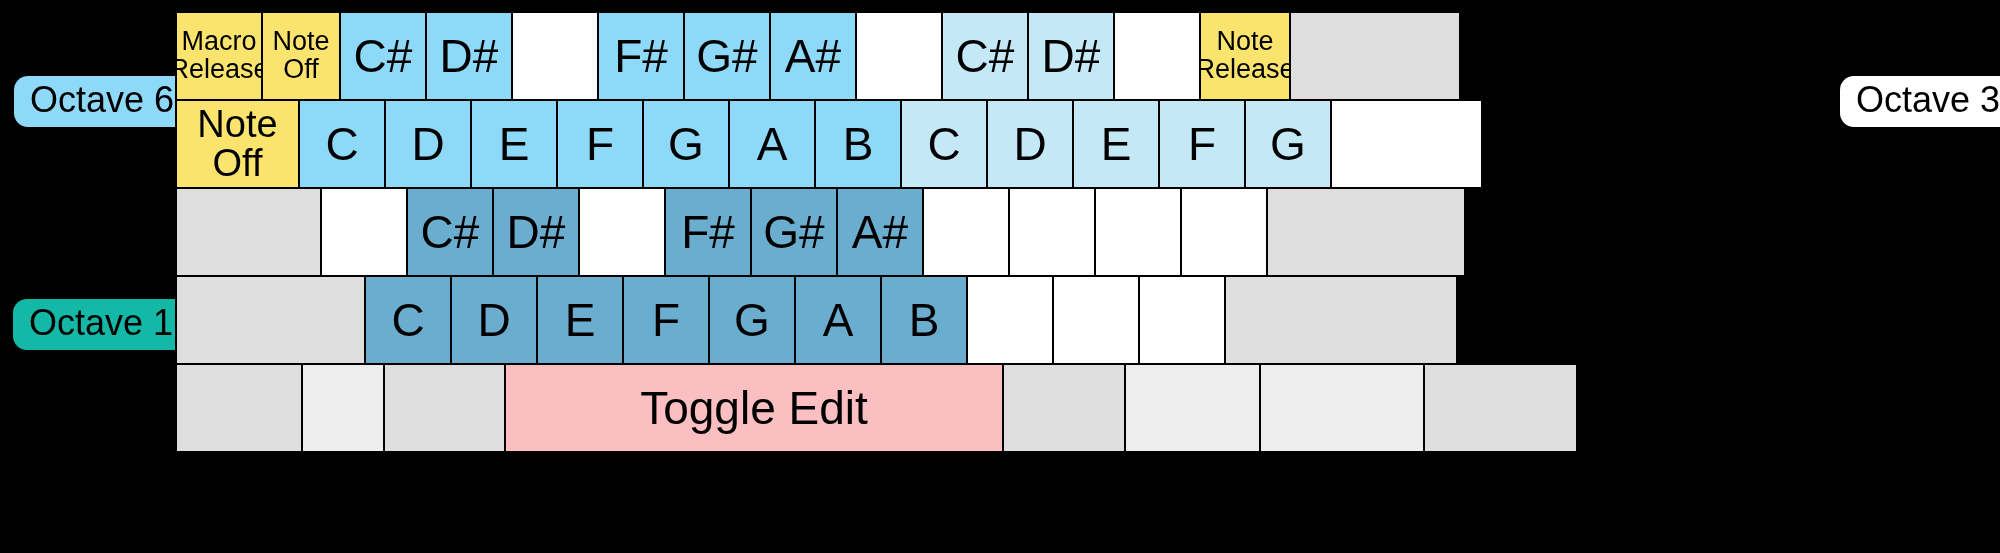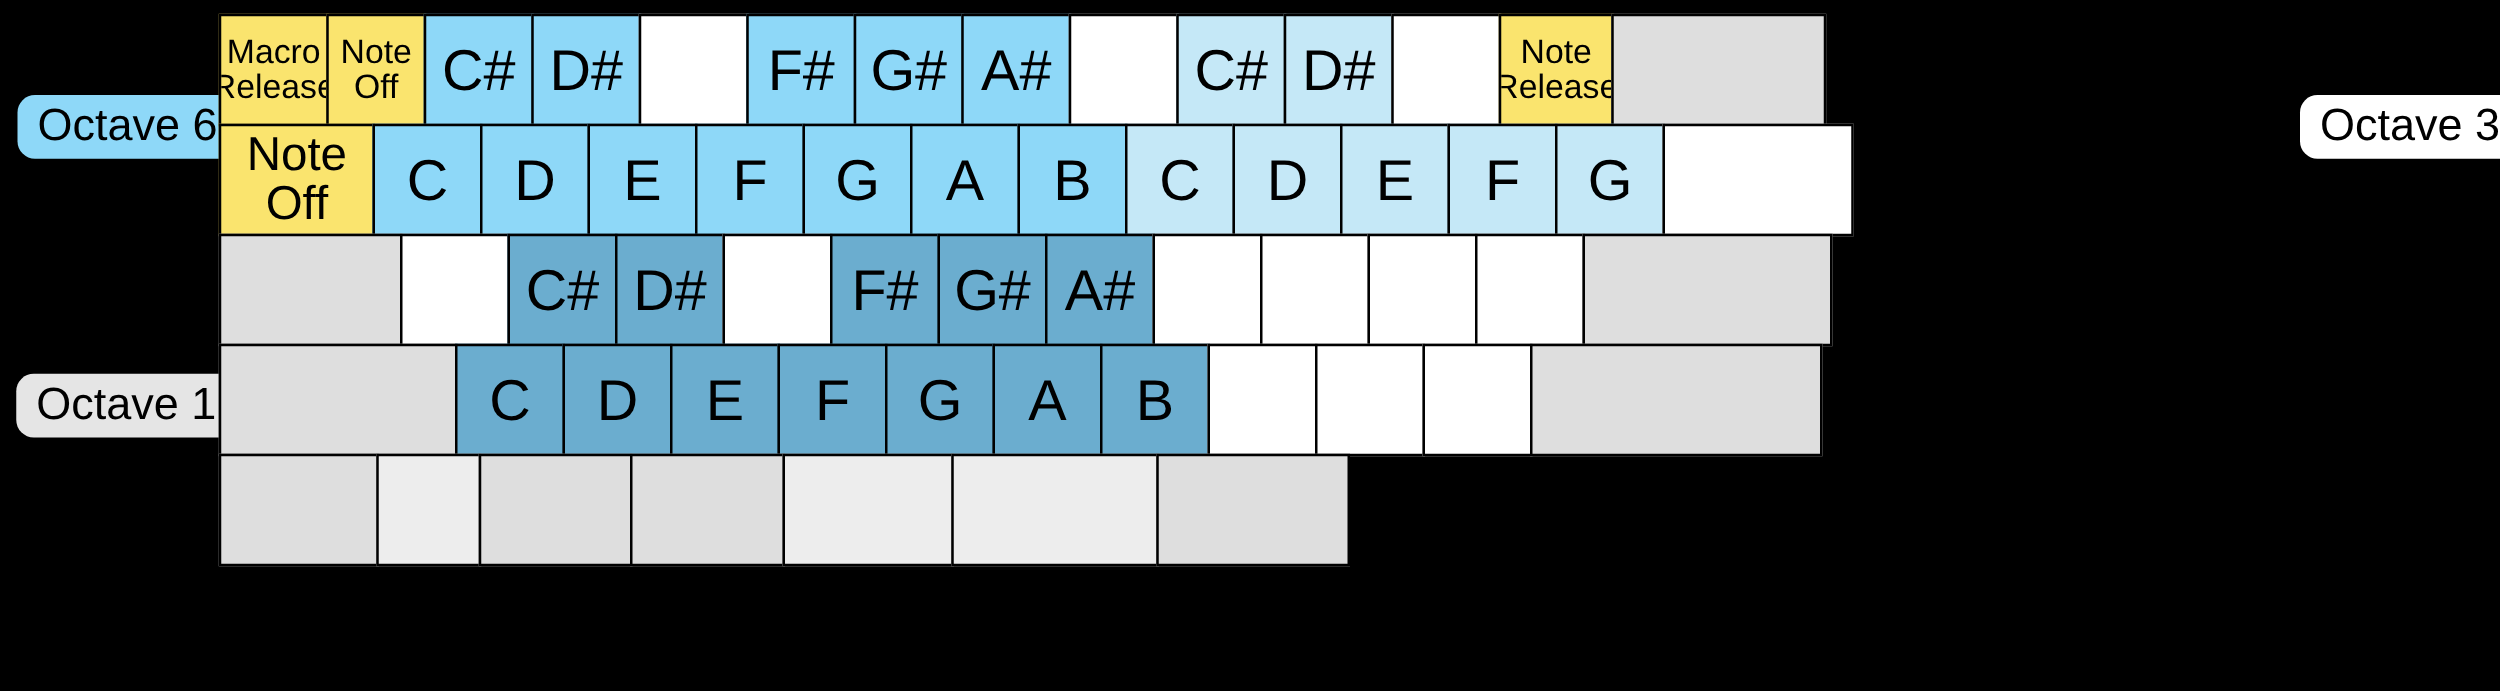--- a/index.html
+++ b/index.html
@@ -61,21 +61,21 @@
   .sz-small .lbl{font-size:27px;}
   .sz-wide  .lbl{font-size:46px;}
 </style>
 </head>
 <body>
 
 <div id="stage">
 
   <div class="octave-chip" style="left:14px;top:76px;background:#8ED8F8;">Octave 6</div>
 
-  <div class="octave-chip" style="left:13px;top:299px;background:#e5e5e5;">Octave 1</div>
+  <div class="octave-chip" style="left:13px;top:299px;background:#14b8a6;">Octave 1</div>
 
   <div class="octave-chip" style="left:1812px;top:76px;background:#ffffff;margin-left:28px;">Octave 3</div>
 
   <div id="keyboard">
     <div class="krow" style="top:0px;   height:90px;">
         <div class="key sz-small" style="width: 88px; background: rgb(250, 228, 110);">
           <span class="lbl">Macro
 Release</span>
         </div>
         <div class="key sz-small" style="width: 80px; background: rgb(250, 228, 110);">
@@ -247,20 +247,23 @@
     <div class="krow" style="top:352px; height:90px;">
         <div class="key sz-big" style="width: 128px; background: rgb(222, 222, 222);">
           <span class="lbl"></span>
         </div>
         <div class="key sz-big" style="width: 84px; background: rgb(237, 237, 237);">
           <span class="lbl"></span>
         </div>
         <div class="key sz-big" style="width: 123px; background: rgb(222, 222, 222);">
           <span class="lbl"></span>
         </div>
+        <div class="key sz-wide" style="width: 500px; background: rgb(251, 191, 193);">
+          <span class="lbl">Toggle Edit</span>
+        </div>
         <div class="key sz-big" style="width: 124px; background: rgb(222, 222, 222);">
           <span class="lbl"></span>
         </div>
         <div class="key sz-big" style="width: 137px; background: rgb(237, 237, 237);">
           <span class="lbl"></span>
         </div>
         <div class="key sz-big" style="width: 166px; background: rgb(237, 237, 237);">
           <span class="lbl"></span>
         </div>
         <div class="key sz-big" style="width: 155px; background: rgb(222, 222, 222);">

